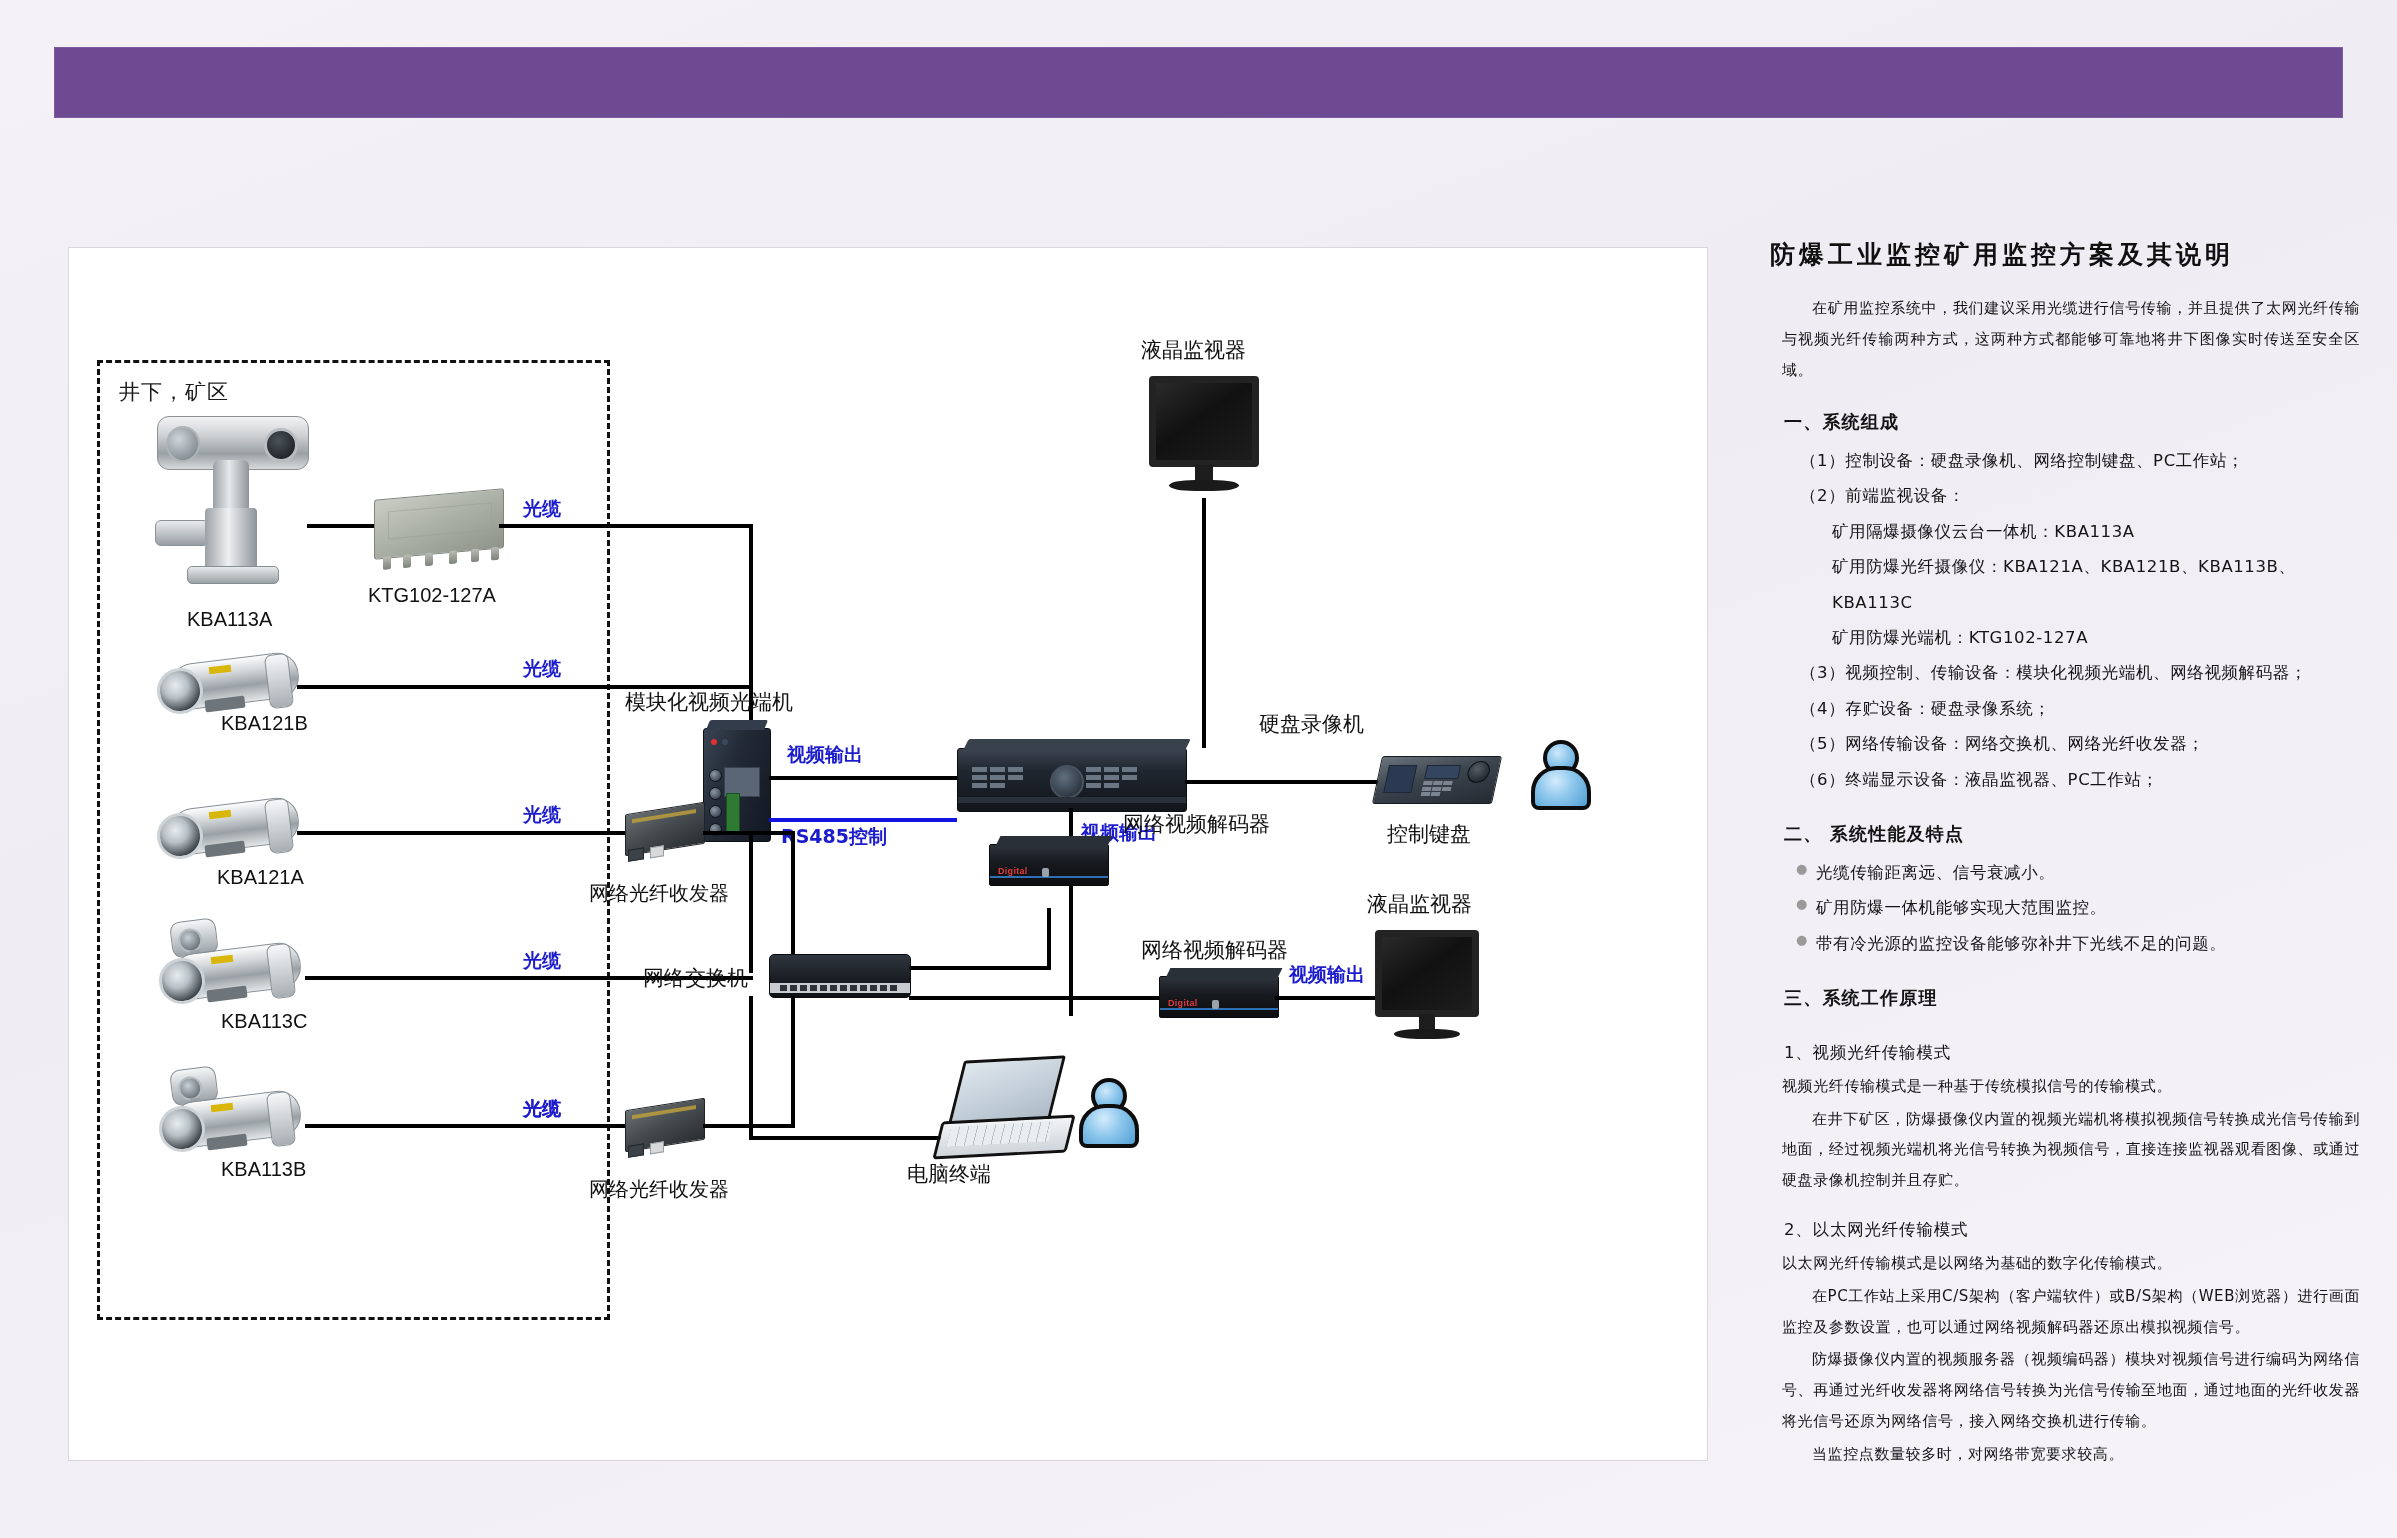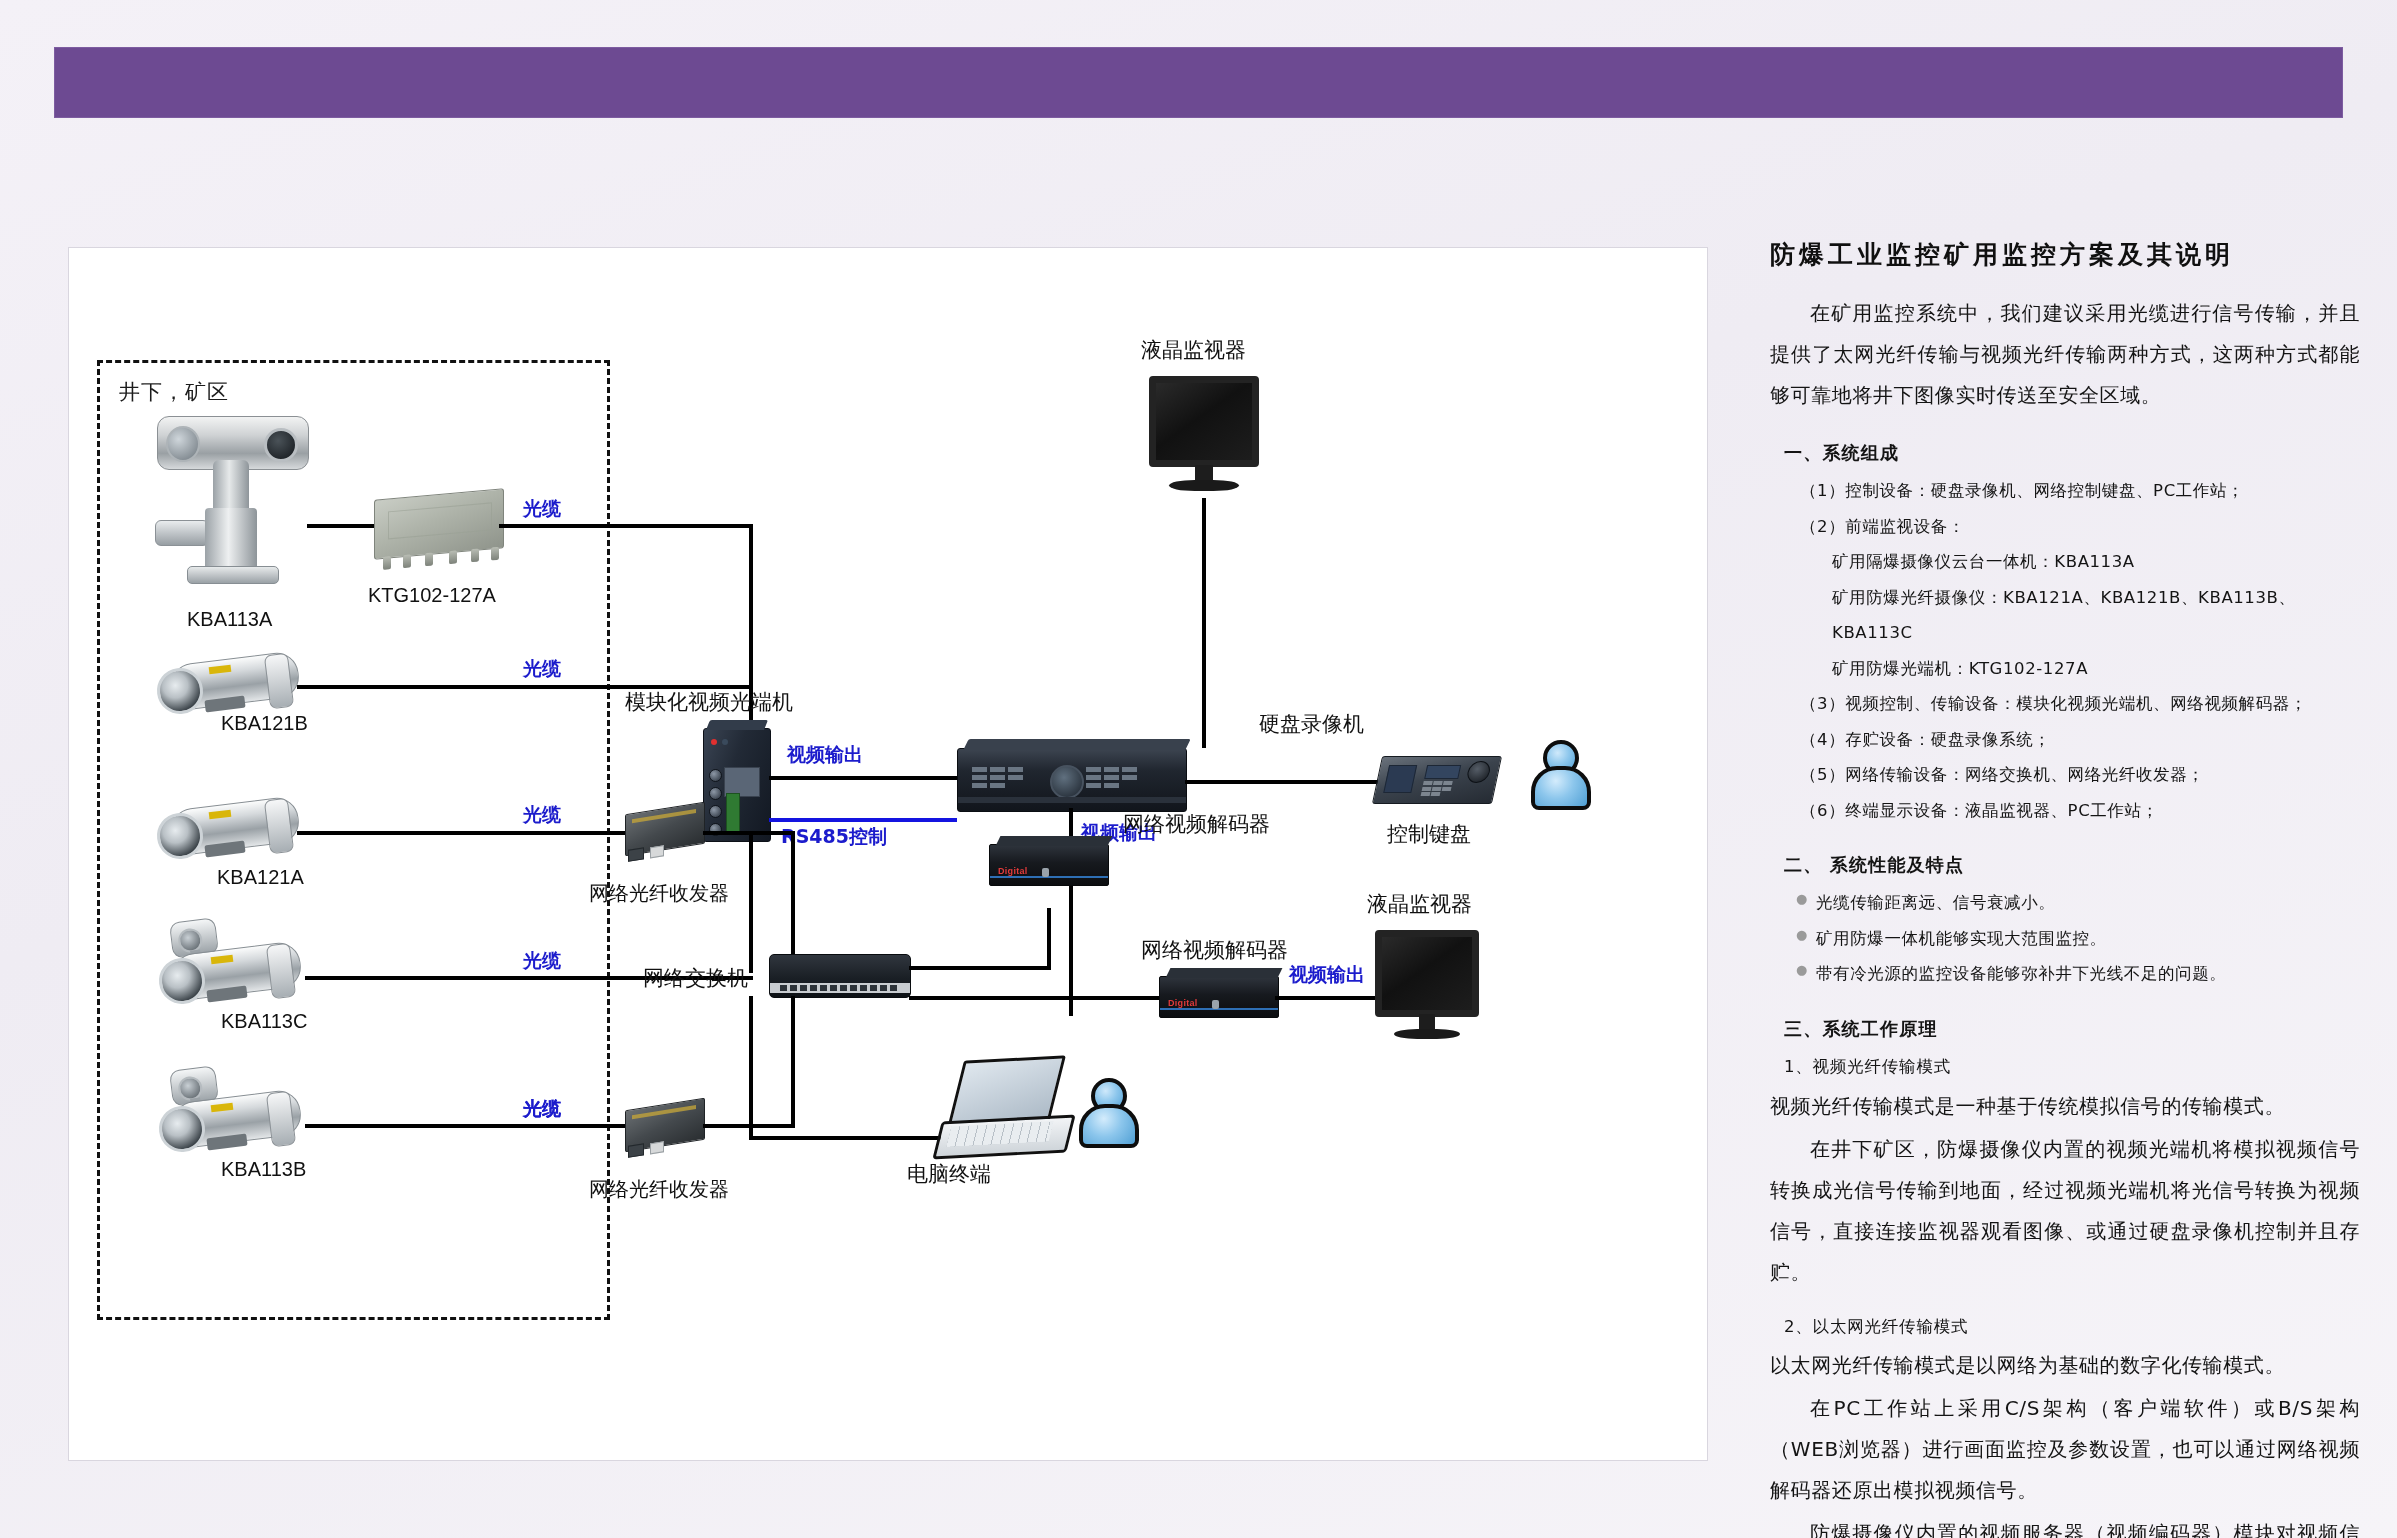--- a/index.html
+++ b/index.html
@@ -179,21 +179,21 @@
 
   
   .textcol{
     position:absolute;left:1770px;top:238px;width:590px;
     font-family:"DejaVu Sans",sans-serif;color:#141414;
   }
   .doc-title{
     font-size:25px;font-weight:bold;letter-spacing:4px;text-align:left;
     margin:0 0 22px 0;color:#101010;
   }
-  .p{font-size:20px;line-height:2.05;text-align:justify;margin:0 0 2px 0;letter-spacing:.6px;}
+  .p{font-size:15px;line-height:2.05;text-align:justify;margin:0 0 2px 12px;letter-spacing:.6px;}
   .p.indent{text-indent:2em;}
   .h2{font-size:18px;font-weight:bold;line-height:2.3;margin:16px 0 0 0;letter-spacing:1.2px;padding-left:14px;}
   .li{font-size:16.5px;line-height:2.15;padding-left:30px;letter-spacing:.6px;}
   .li2{font-size:16.5px;line-height:2.15;padding-left:62px;letter-spacing:.6px;}
   .bullet{font-size:16.5px;line-height:2.15;padding-left:46px;position:relative;letter-spacing:.6px;}
   .bullet:before{content:"●";position:absolute;left:26px;color:#9a9a9a;font-size:13px;}
   .sub{font-size:16.5px;line-height:2.2;padding-left:14px;letter-spacing:.8px;margin-top:12px;}
   .gap{height:14px;}
 </style>
 </head>
@@ -467,21 +467,21 @@
   <div class="li">（4）存贮设备：硬盘录像系统；</div>
   <div class="li">（5）网络传输设备：网络交换机、网络光纤收发器；</div>
   <div class="li">（6）终端显示设备：液晶监视器、PC工作站；</div>
 
   <div class="h2">二、 系统性能及特点</div>
   <div class="bullet">光缆传输距离远、信号衰减小。</div>
   <div class="bullet">矿用防爆一体机能够实现大范围监控。</div>
   <div class="bullet">带有冷光源的监控设备能够弥补井下光线不足的问题。</div>
 
   <div class="h2">三、系统工作原理</div>
-  <div class="sub" style="margin-top:0;">1、视频光纤传输模式</div>
+  <div class="sub" style="margin-top:16px;">1、视频光纤传输模式</div>
   <p class="p">视频光纤传输模式是一种基于传统模拟信号的传输模式。</p>
   <p class="p indent">在井下矿区，防爆摄像仪内置的视频光端机将模拟视频信号转换成光信号传输到地面，经过视频光端机将光信号转换为视频信号，直接连接监视器观看图像、或通过硬盘录像机控制并且存贮。</p>
 
   <div class="gap"></div>
   <div class="sub" style="margin-top:0;">2、以太网光纤传输模式</div>
   <p class="p">以太网光纤传输模式是以网络为基础的数字化传输模式。</p>
   <p class="p indent">在PC工作站上采用C/S架构（客户端软件）或B/S架构（WEB浏览器）进行画面监控及参数设置，也可以通过网络视频解码器还原出模拟视频信号。</p>
   <p class="p indent">防爆摄像仪内置的视频服务器（视频编码器）模块对视频信号进行编码为网络信号、再通过光纤收发器将网络信号转换为光信号传输至地面，通过地面的光纤收发器将光信号还原为网络信号，接入网络交换机进行传输。</p>
   <p class="p indent">当监控点数量较多时，对网络带宽要求较高。</p>
 </div>

